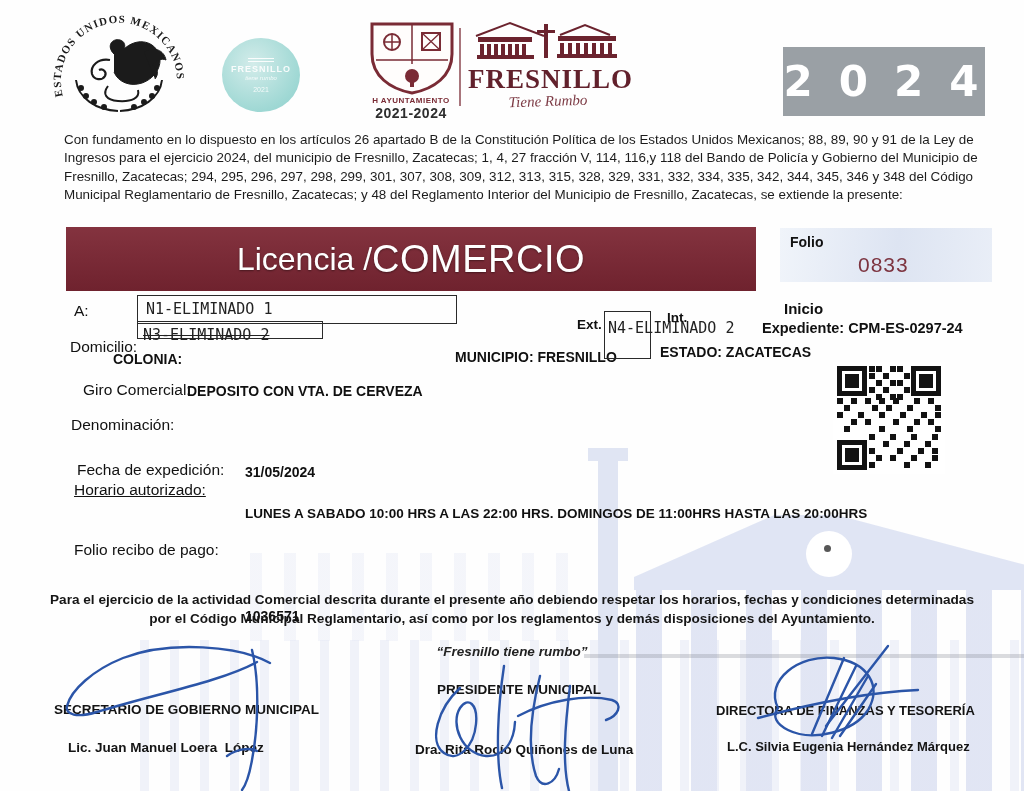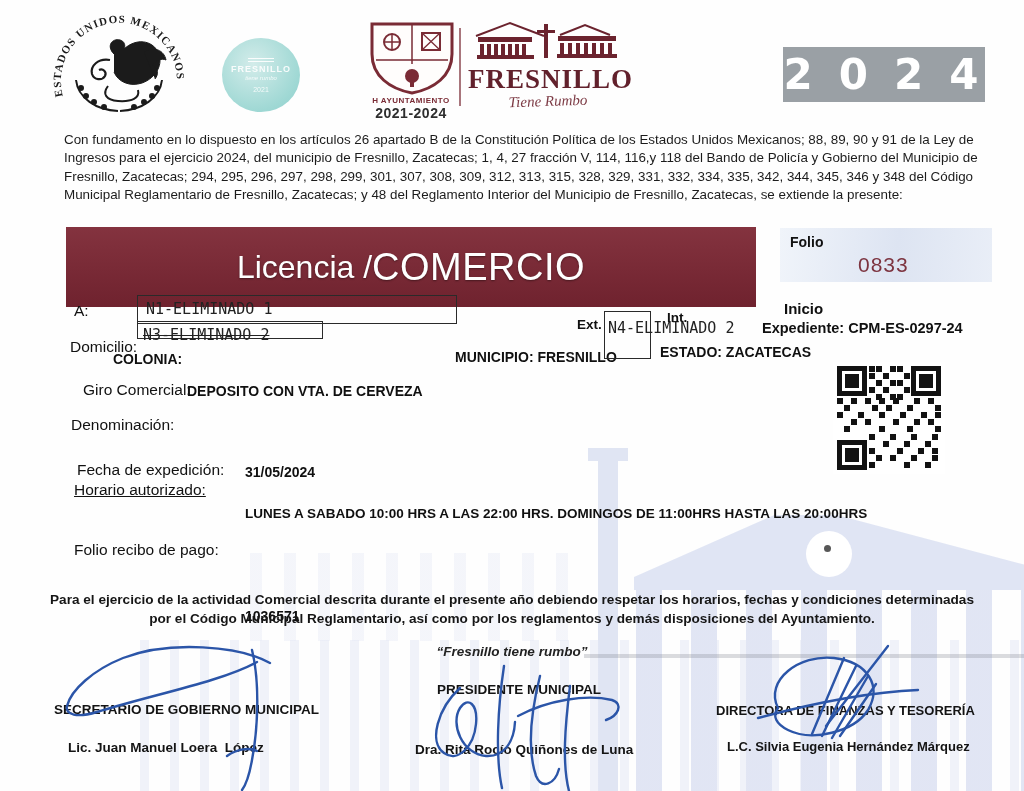--- a/index.html
+++ b/index.html
@@ -36,30 +36,30 @@
            background:repeating-linear-gradient(0deg,#fff 0 1px,transparent 1px 3px);}
   .crest-captions{left:355px;top:96px;width:112px;text-align:center;}
   .crest-org{font-size:8px;letter-spacing:.5px;color:#7a2b35;font-weight:700;}
   .crest-period{font-size:14px;color:#2e2e2e;font-weight:700;letter-spacing:.5px;}
   .sep{left:459px;top:28px;width:2px;height:78px;background:#7a2b35;opacity:.65;}
   .brand{left:468px;top:20px;width:160px;text-align:center;}
   .brand-name{font-family:"Liberation Serif",serif;font-size:27px;color:#62212c;
               letter-spacing:1px;font-weight:600;margin-top:-2px;}
   .brand-tag{font-family:"Liberation Serif",serif;font-style:italic;font-size:15px;
              color:#7d3b45;transform:rotate(-2deg);margin-top:-2px;}
-  .year-badge{left:783px;top:47px;width:202px;height:55px;background:#9aa0a5;
+  .year-badge{left:783px;top:47px;width:202px;height:69px;background:#9aa0a5;
               display:flex;align-items:center;justify-content:center;
               font-size:42px;font-weight:700;color:#fff;letter-spacing:26px;padding-left:20px;
               font-family:"DejaVu Sans","Liberation Sans",sans-serif;box-sizing:border-box;}
 
   
   .intro{left:64px;top:131px;width:946px;font-size:13.4px;line-height:1.37;color:#1c1c1c;}
 
   
-  .banner{left:66px;top:227px;width:690px;height:80px;
+  .banner{left:66px;top:227px;width:690px;height:64px;
           background:linear-gradient(180deg,#84333f,#6f222e);
           display:flex;align-items:center;justify-content:center;color:#fff;
           text-shadow:0 1px 2px rgba(0,0,0,.4);}
   .banner .t1{font-size:32px;font-weight:400;}
   .banner .t2{font-size:38px;font-weight:400;letter-spacing:.5px;}
   .folio-box{left:780px;top:228px;width:212px;height:54px;
              background:linear-gradient(95deg,#f0f4fa,#dde4f2 55%,#e9eef7);}
   .folio-label{position:absolute;left:10px;top:6px;font-size:14px;font-weight:700;color:#111;}
   .folio-number{position:absolute;left:78px;top:25px;font-size:21px;color:#7d3440;letter-spacing:1px;}
 

